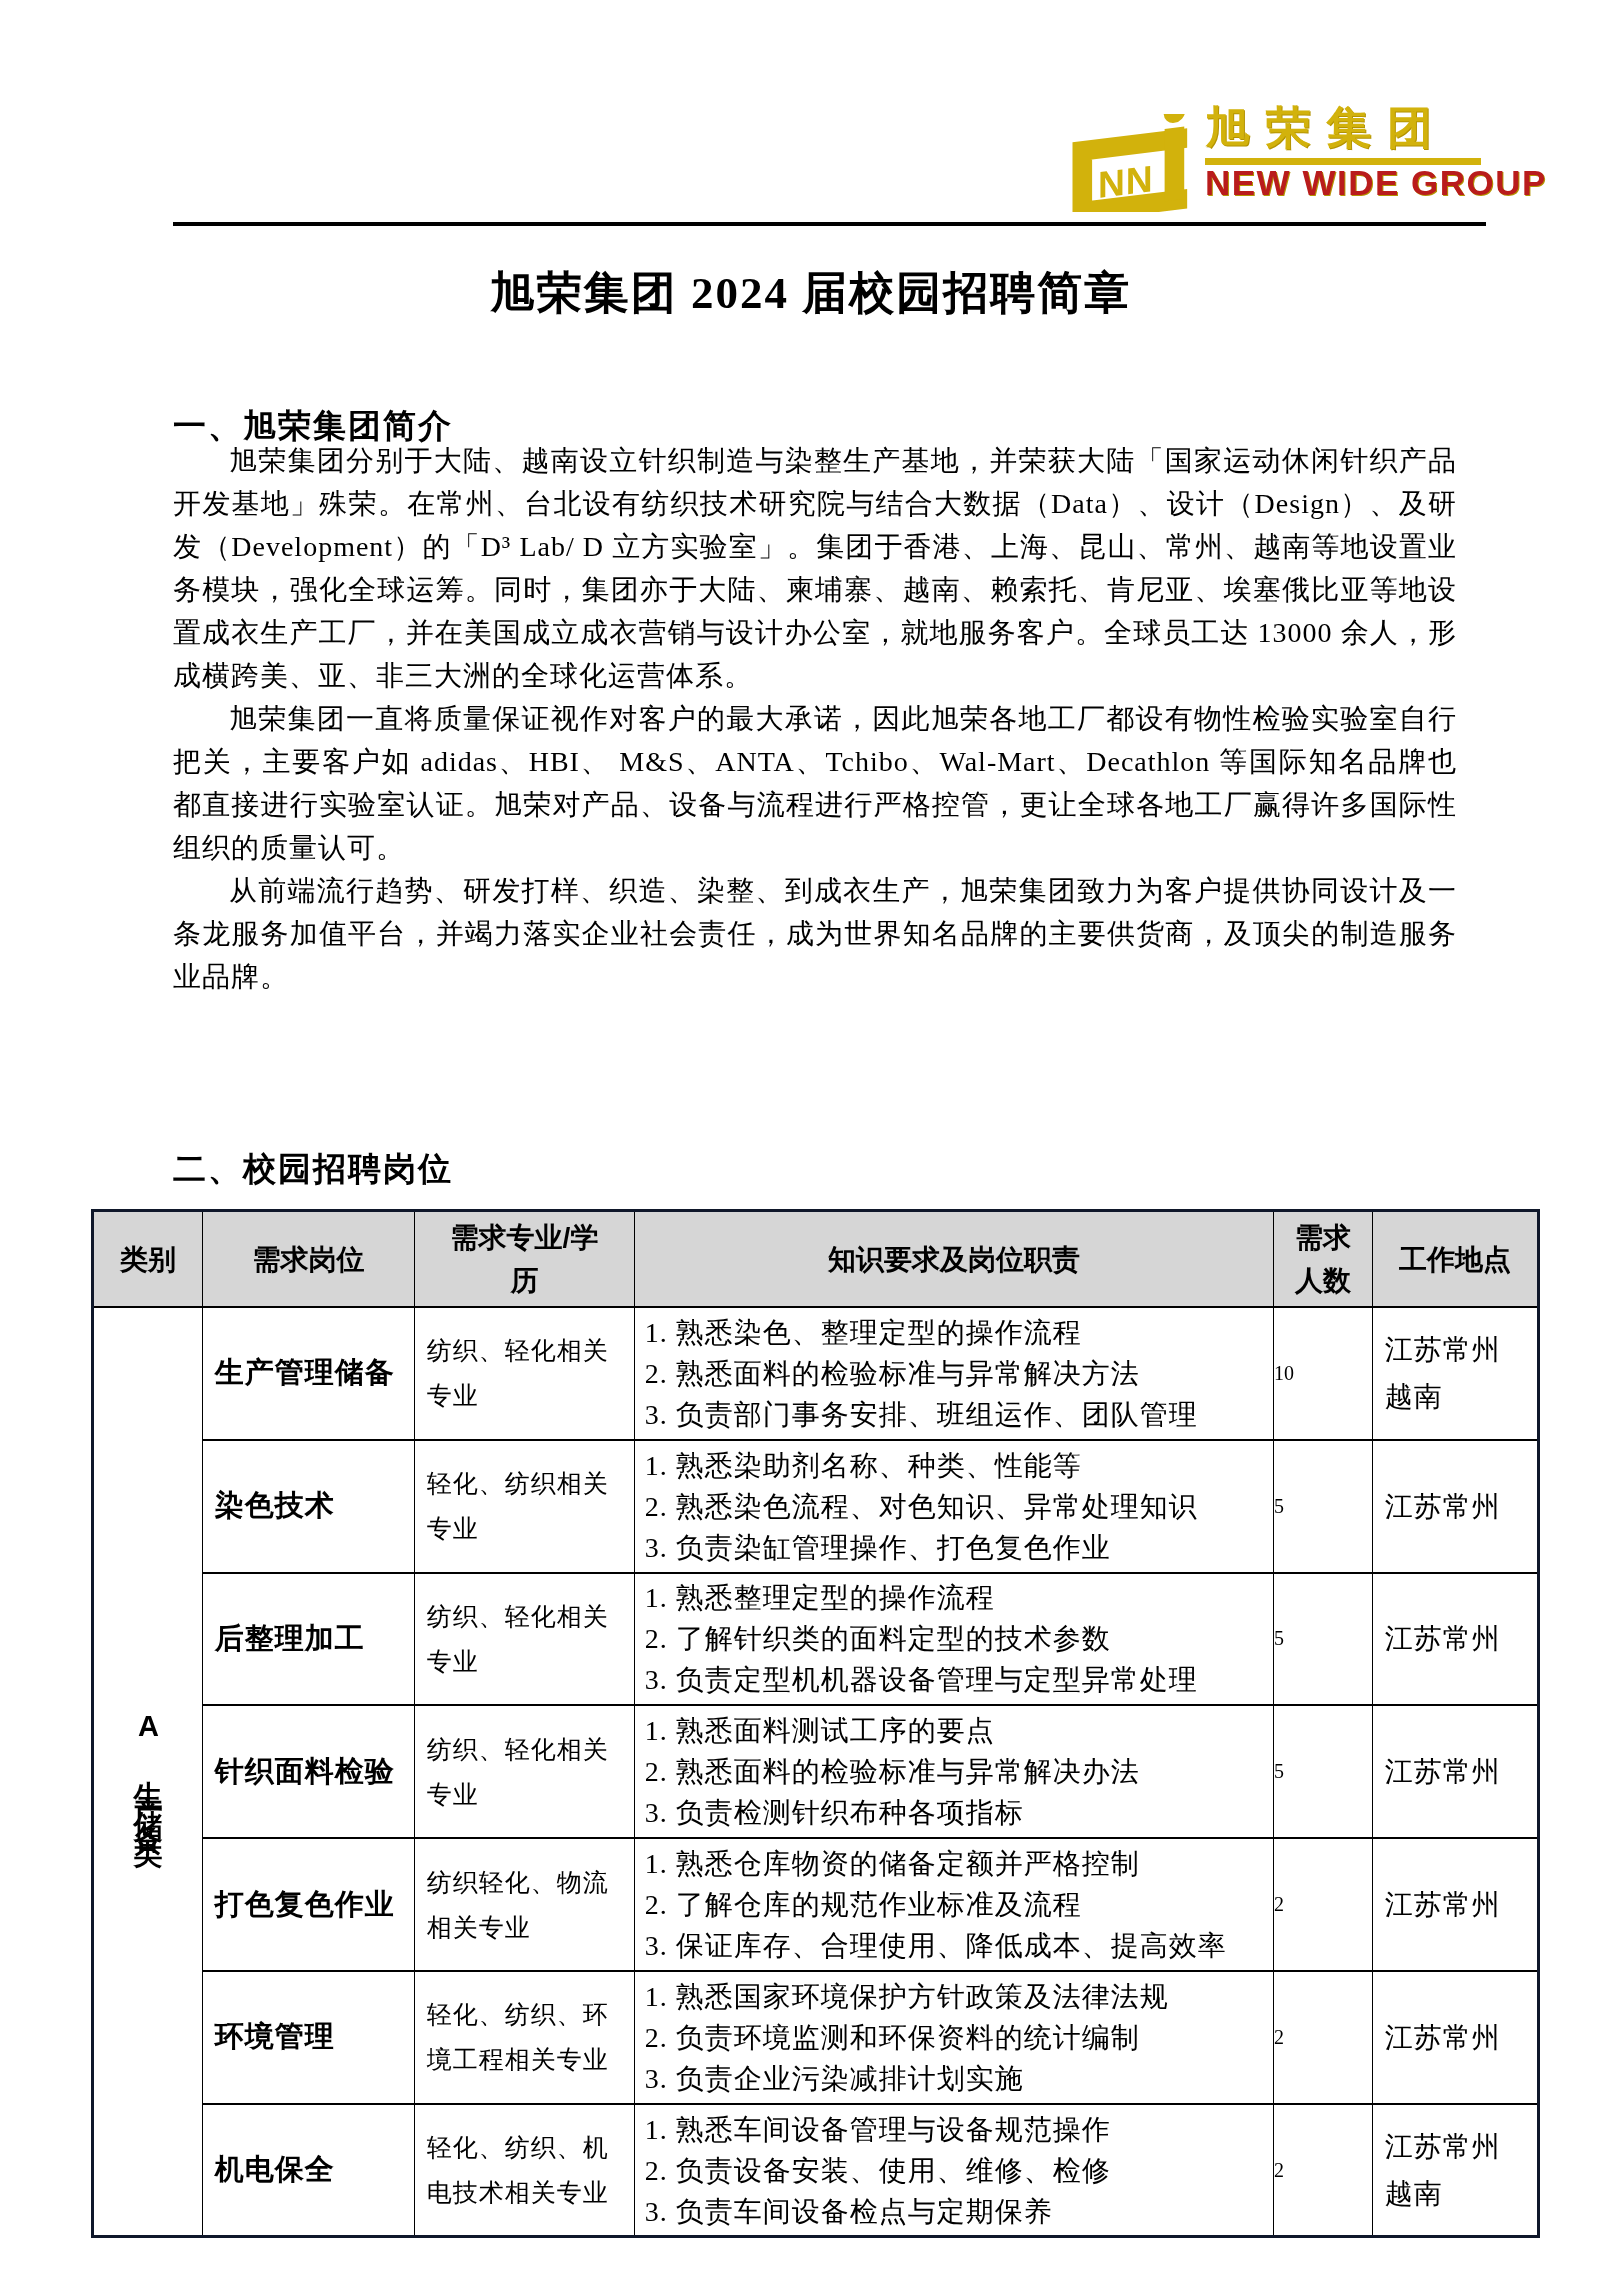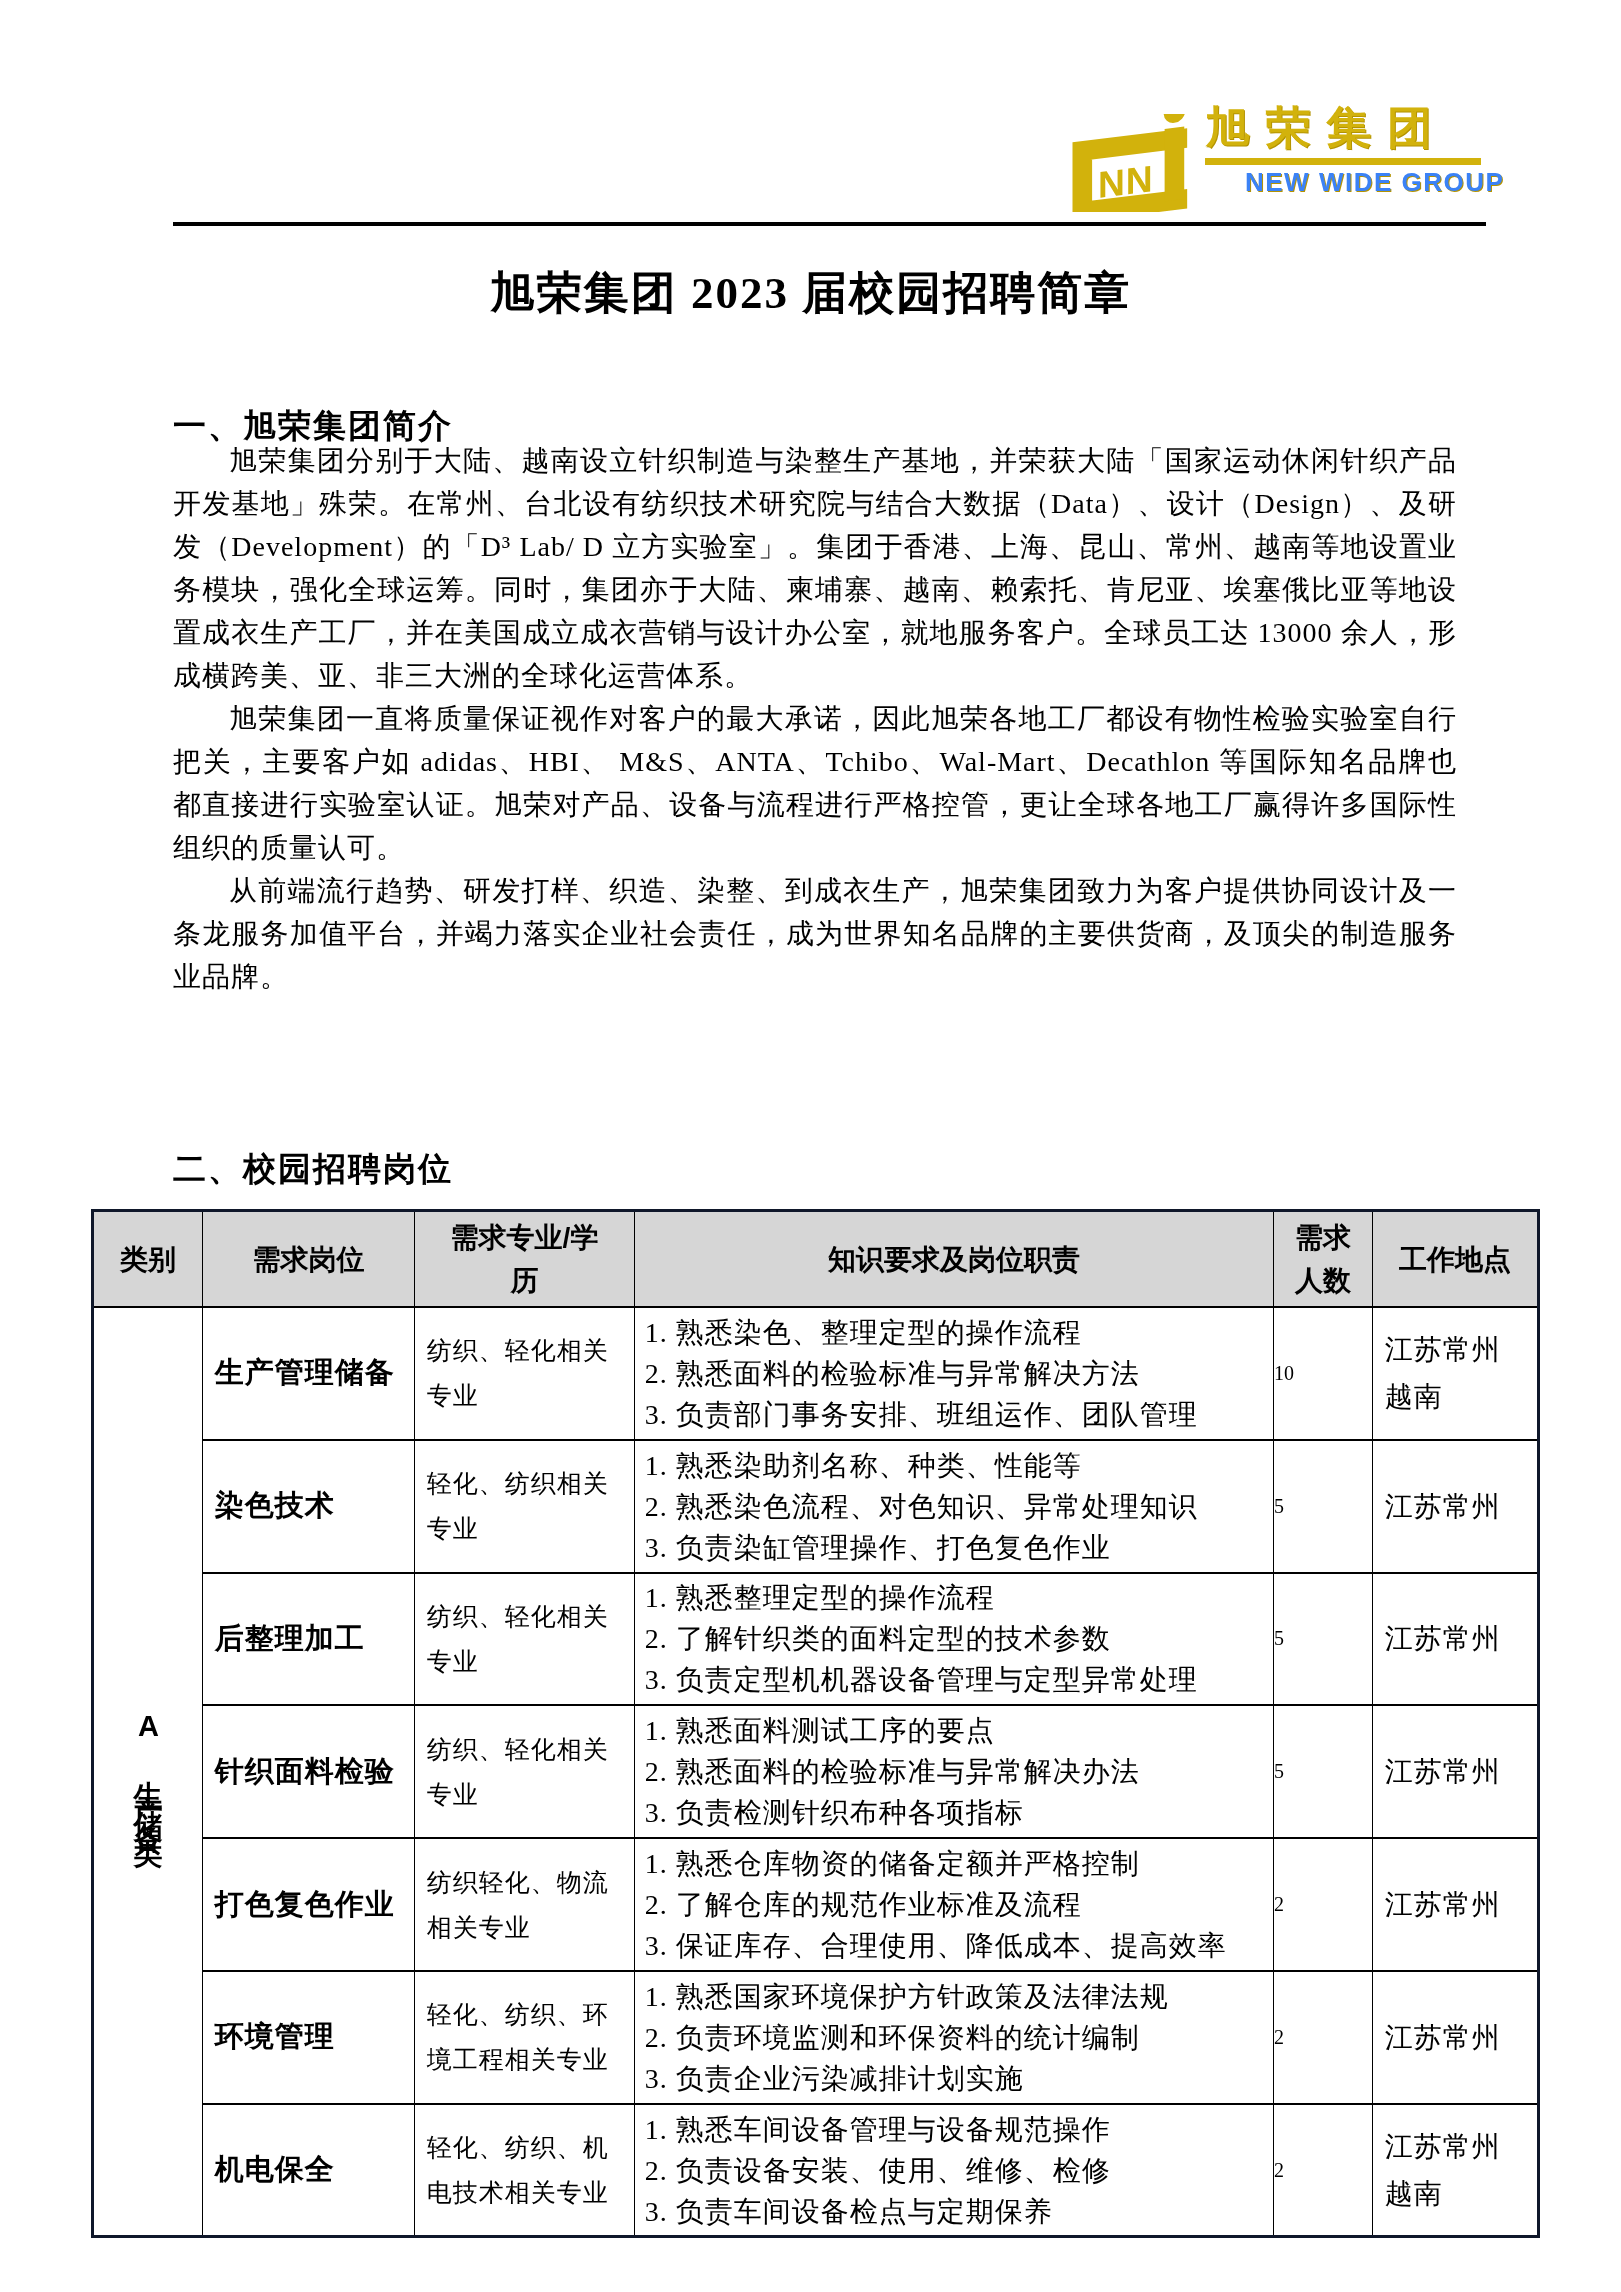--- a/index.html
+++ b/index.html
@@ -17,24 +17,23 @@
   .logo-textcol{position:absolute;left:168px;top:7.8px;width:276px;}
   .logo-cn{
     font-family:"Liberation Sans","DejaVu Sans",sans-serif;
     font-weight:bold;font-size:45px;line-height:51px;
     letter-spacing:15.7px;color:#d2b20c;white-space:nowrap;
     text-shadow:1px 1px 0 #b39302;
   }
   .logo-underline{width:276px;height:6.9px;background:#d2b20c;margin-top:4.9px;}
   .logo-en{
     font-family:"Liberation Sans","DejaVu Sans",sans-serif;
-    font-weight:bold;font-size:26px;line-height:31px;
-    letter-spacing:1.5px;color:#3b82f6;white-space:nowrap;margin-top:2.9px;
+    font-weight:bold;font-size:35px;line-height:31px;
+    letter-spacing:1.5px;color:#b91c1c;white-space:nowrap;margin-top:2.9px;
     text-shadow:1px 1px 0 #b39302;
-    margin-left:40px;
   }
   .header-rule{position:absolute;left:173px;top:222px;width:1313px;height:3.9px;background:#000;}
   
   .doc-title{
     position:absolute;left:0;top:263px;width:1621px;text-align:center;
     font-size:45px;font-weight:bold;letter-spacing:2px;
   }
   .sec-heading{
     position:absolute;left:173px;
     font-family:"Liberation Sans","DejaVu Sans",sans-serif;
@@ -107,21 +106,21 @@
     </svg>
     <div class="logo-textcol">
       <div class="logo-cn">旭荣集团</div>
       <div class="logo-underline"></div>
       <div class="logo-en">NEW WIDE GROUP</div>
     </div>
   </div>
 
   <div class="header-rule"></div>
 
-  <div class="doc-title">旭荣集团 2023 届校园招聘简章</div>
+  <div class="doc-title">旭荣集团 2024 届校园招聘简章</div>
 
   <div class="sec-heading" id="sec1">一、旭荣集团简介</div>
   <div class="intro-body">
     <p>旭荣集团分别于大陆、越南设立针织制造与染整生产基地，并荣获大陆「国家运动休闲针织产品开发基地」殊荣。在常州、台北设有纺织技术研究院与结合大数据（Data）、设计（Design）、及研发（Development）的「D³ Lab/ D 立方实验室」。集团于香港、上海、昆山、常州、越南等地设置业务模块，强化全球运筹。同时，集团亦于大陆、柬埔寨、越南、赖索托、肯尼亚、埃塞俄比亚等地设置成衣生产工厂，并在美国成立成衣营销与设计办公室，就地服务客户。全球员工达 13000 余人，形成横跨美、亚、非三大洲的全球化运营体系。</p>
     <p>旭荣集团一直将质量保证视作对客户的最大承诺，因此旭荣各地工厂都设有物性检验实验室自行把关，主要客户如 adidas、HBI、 M&amp;S、ANTA、Tchibo、Wal-Mart、Decathlon 等国际知名品牌也都直接进行实验室认证。旭荣对产品、设备与流程进行严格控管，更让全球各地工厂赢得许多国际性组织的质量认可。</p>
     <p>从前端流行趋势、研发打样、织造、染整、到成衣生产，旭荣集团致力为客户提供协同设计及一条龙服务加值平台，并竭力落实企业社会责任，成为世界知名品牌的主要供货商，及顶尖的制造服务业品牌。</p>
   </div>
 
   <div class="sec-heading" id="sec2">二、校园招聘岗位</div>
 

